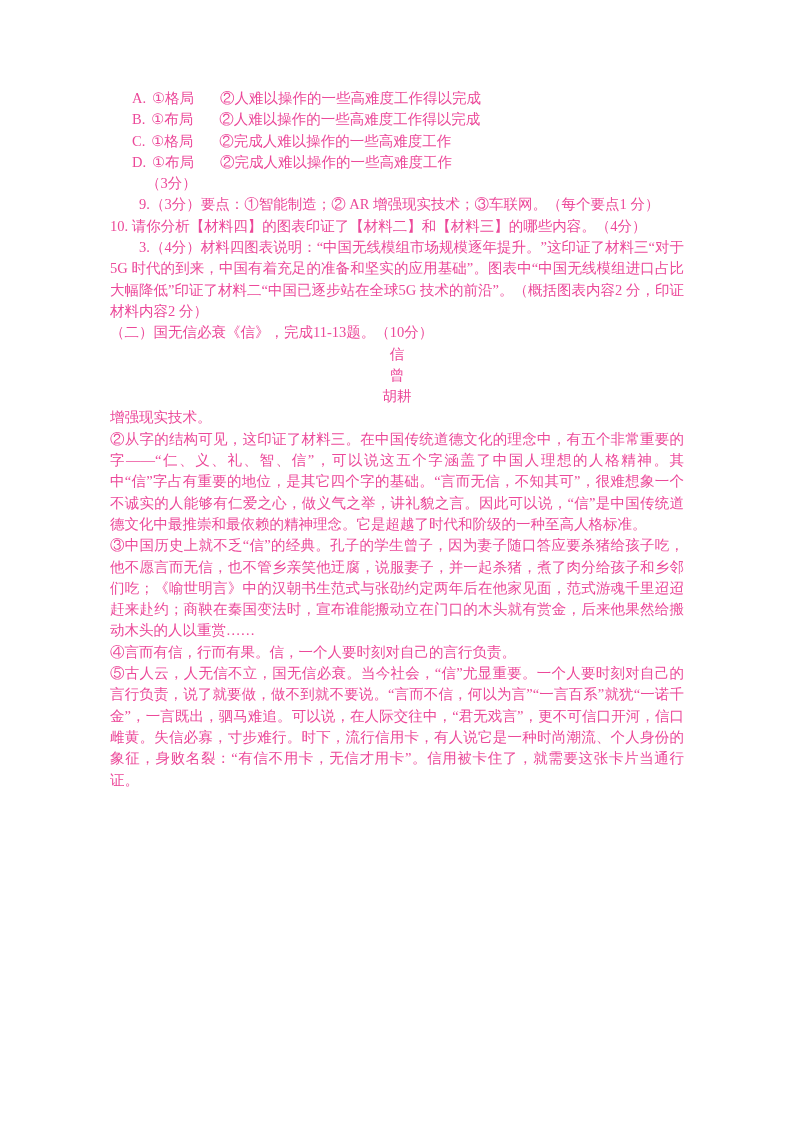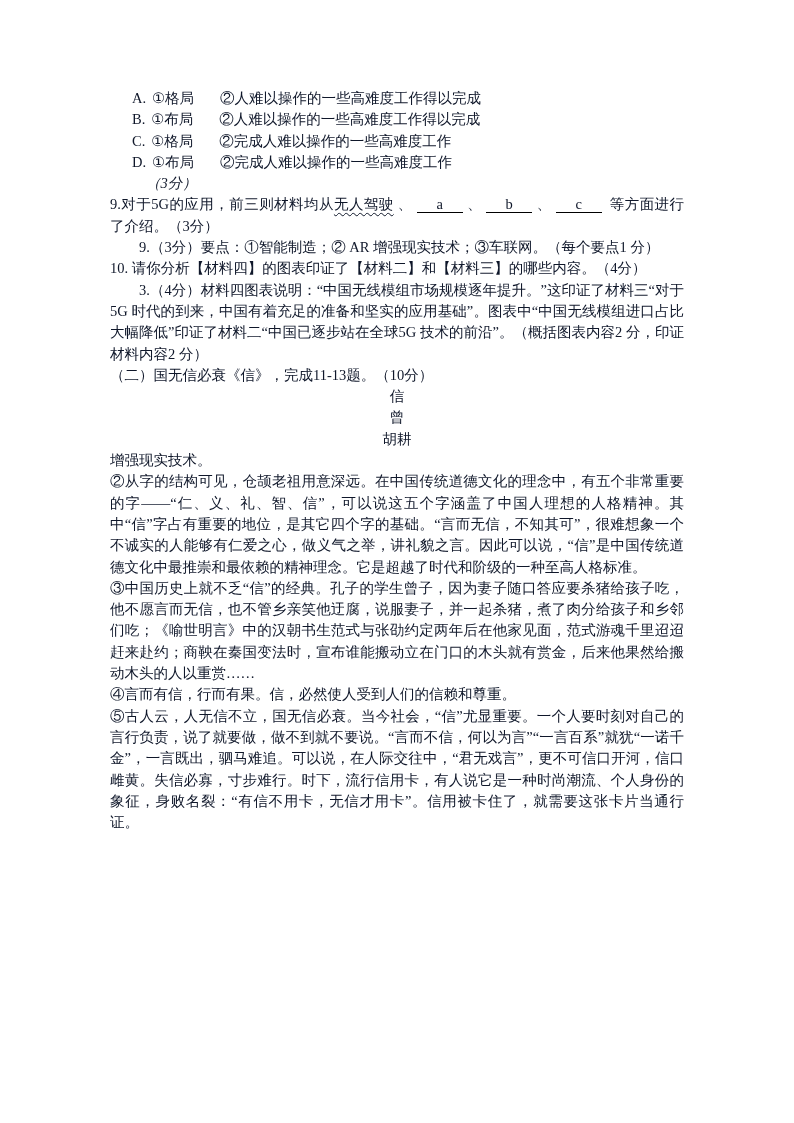--- a/index.html
+++ b/index.html
@@ -6,30 +6,30 @@
     margin: 0;
     padding: 0;
     background: #ffffff;
   }
   .page {
     width: 794px;
     min-height: 1123px;
     box-sizing: border-box;
     padding: 88px 110px 40px 110px;
     background: #ffffff;
-    color: #0f172a;
+    color: #ec4899;
     font-family: "Liberation Serif", "DejaVu Serif", serif;
     font-size: 14.5px;
     line-height: 21.3px;
   }
   p { margin: 0; text-align: justify; }
   .choice { padding-left: 22px; }
   .c-label { }
   .c-first { margin-left: 6px; margin-right: 26px; }
-  .score-line { padding-left: 36px; font-style: italic; }
+  .score-line { padding-left: 36px; }
   .ans { text-indent: 2em; }
   .center { text-align: center; }
   .wavy {
     text-decoration: underline;
     text-decoration-style: wavy;
     text-decoration-thickness: 1px;
     text-underline-offset: 3px;
   }
   .blank {
     display: inline-block;
@@ -47,35 +47,34 @@
 
   <div>
     <p class="choice"><span class="c-label">A.</span><span class="c-first">①格局</span><span class="c-second">②人难以操作的一些高难度工作得以完成</span></p>
     <p class="choice"><span class="c-label">B.</span><span class="c-first">①布局</span><span class="c-second">②人难以操作的一些高难度工作得以完成</span></p>
     <p class="choice"><span class="c-label">C.</span><span class="c-first">①格局</span><span class="c-second">②完成人难以操作的一些高难度工作</span></p>
     <p class="choice"><span class="c-label">D.</span><span class="c-first">①布局</span><span class="c-second">②完成人难以操作的一些高难度工作</span></p>
   </div>
 
   <p class="score-line">（3分）</p>
 
-  <p><span>9.对于5G的应用，前三则材料均从</span><span class="wavy">无人驾驶</span><span> 、</span><span class="blank">a</span><span>、</span><span class="blank">b</span><span>、</span><span class="blank">c</span><span> 等方面进行了介绍。（3分）</span></p>
 
   <p class="ans">9.（3分）要点：①智能制造；② AR 增强现实技术；③车联网。（每个要点1 分）</p>
 
   <p>10. 请你分析【材料四】的图表印证了【材料二】和【材料三】的哪些内容。（4分）</p>
 
   <p class="ans">3.（4分）材料四图表说明：“中国无线模组市场规模逐年提升。”这印证了材料三“对于5G 时代的到来，中国有着充足的准备和坚实的应用基础”。图表中“中国无线模组进口占比大幅降低”印证了材料二“中国已逐步站在全球5G 技术的前沿”。（概括图表内容2 分，印证材料内容2 分）</p>
 
   <p>（二）国无信必衰《信》，完成11-13题。（10分）</p>
 
   <p class="center">信</p>
   <p class="center">曾</p>
   <p class="center">胡耕</p>
 
   <div>
     <p>增强现实技术。</p>
-    <p>②从字的结构可见，仓颉老祖用意深远。在中国传统道德文化的理念中，有五个非常重要的字——“仁、义、礼、智、信”，可以说这五个字涵盖了中国人理想的人格精神。其中“信”字占有重要的地位，是其它四个字的基础。“言而无信，不知其可”，很难想象一个不诚实的人能够有仁爱之心，做义气之举，讲礼貌之言。因此可以说，“信”是中国传统道德文化中最推崇和最依赖的精神理念。它是超越了时代和阶级的一种至高人格标准。</p>
+    <p>②从字的结构可见，这印证了材料三。在中国传统道德文化的理念中，有五个非常重要的字——“仁、义、礼、智、信”，可以说这五个字涵盖了中国人理想的人格精神。其中“信”字占有重要的地位，是其它四个字的基础。“言而无信，不知其可”，很难想象一个不诚实的人能够有仁爱之心，做义气之举，讲礼貌之言。因此可以说，“信”是中国传统道德文化中最推崇和最依赖的精神理念。它是超越了时代和阶级的一种至高人格标准。</p>
     <p>③中国历史上就不乏“信”的经典。孔子的学生曾子，因为妻子随口答应要杀猪给孩子吃，他不愿言而无信，也不管乡亲笑他迂腐，说服妻子，并一起杀猪，煮了肉分给孩子和乡邻们吃；《喻世明言》中的汉朝书生范式与张劭约定两年后在他家见面，范式游魂千里迢迢赶来赴约；商鞅在秦国变法时，宣布谁能搬动立在门口的木头就有赏金，后来他果然给搬动木头的人以重赏……</p>
-    <p>④言而有信，行而有果。信，必然使人受到人们的信赖和尊重。</p>
+    <p>④言而有信，行而有果。信，一个人要时刻对自己的言行负责。</p>
     <p>⑤古人云，人无信不立，国无信必衰。当今社会，“信”尤显重要。一个人要时刻对自己的言行负责，说了就要做，做不到就不要说。“言而不信，何以为言”“一言百系”就犹“一诺千金”，一言既出，驷马难追。可以说，在人际交往中，“君无戏言”，更不可信口开河，信口雌黄。失信必寡，寸步难行。时下，流行信用卡，有人说它是一种时尚潮流、个人身份的象征，身败名裂：“有信不用卡，无信才用卡”。信用被卡住了，就需要这张卡片当通行证。</p>
   </div>
 
 </div>
 
 </body></html>

